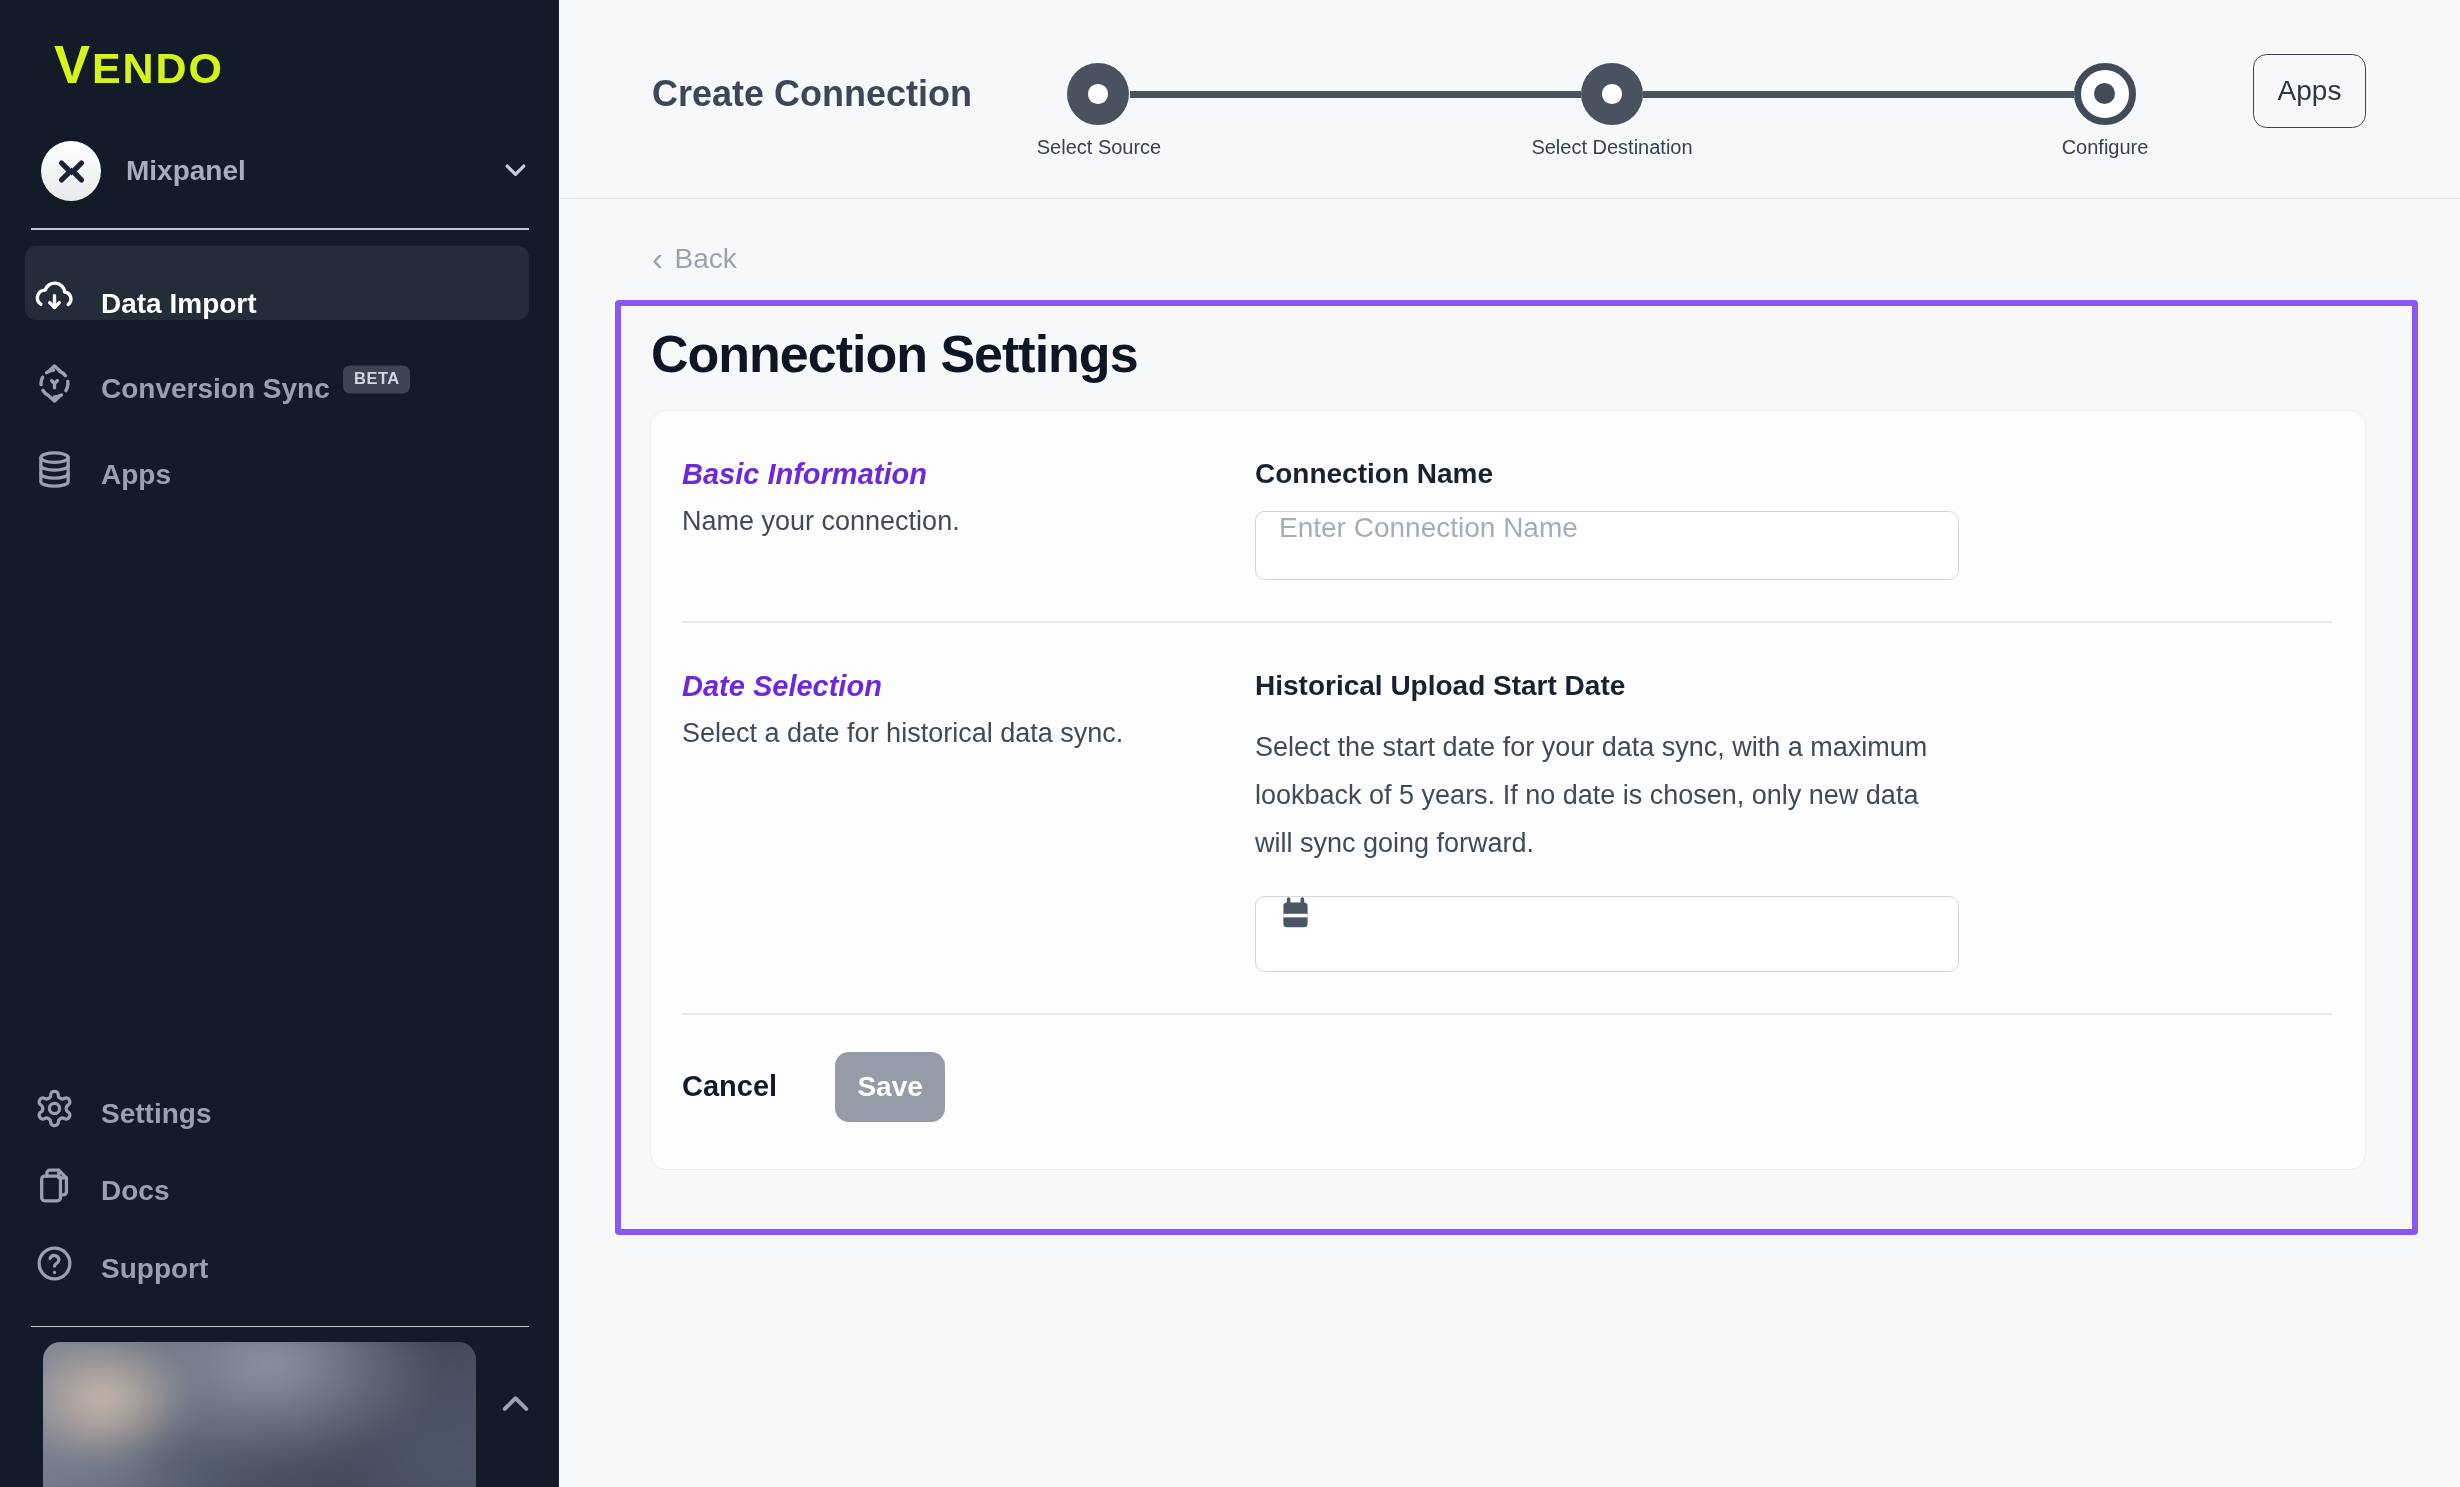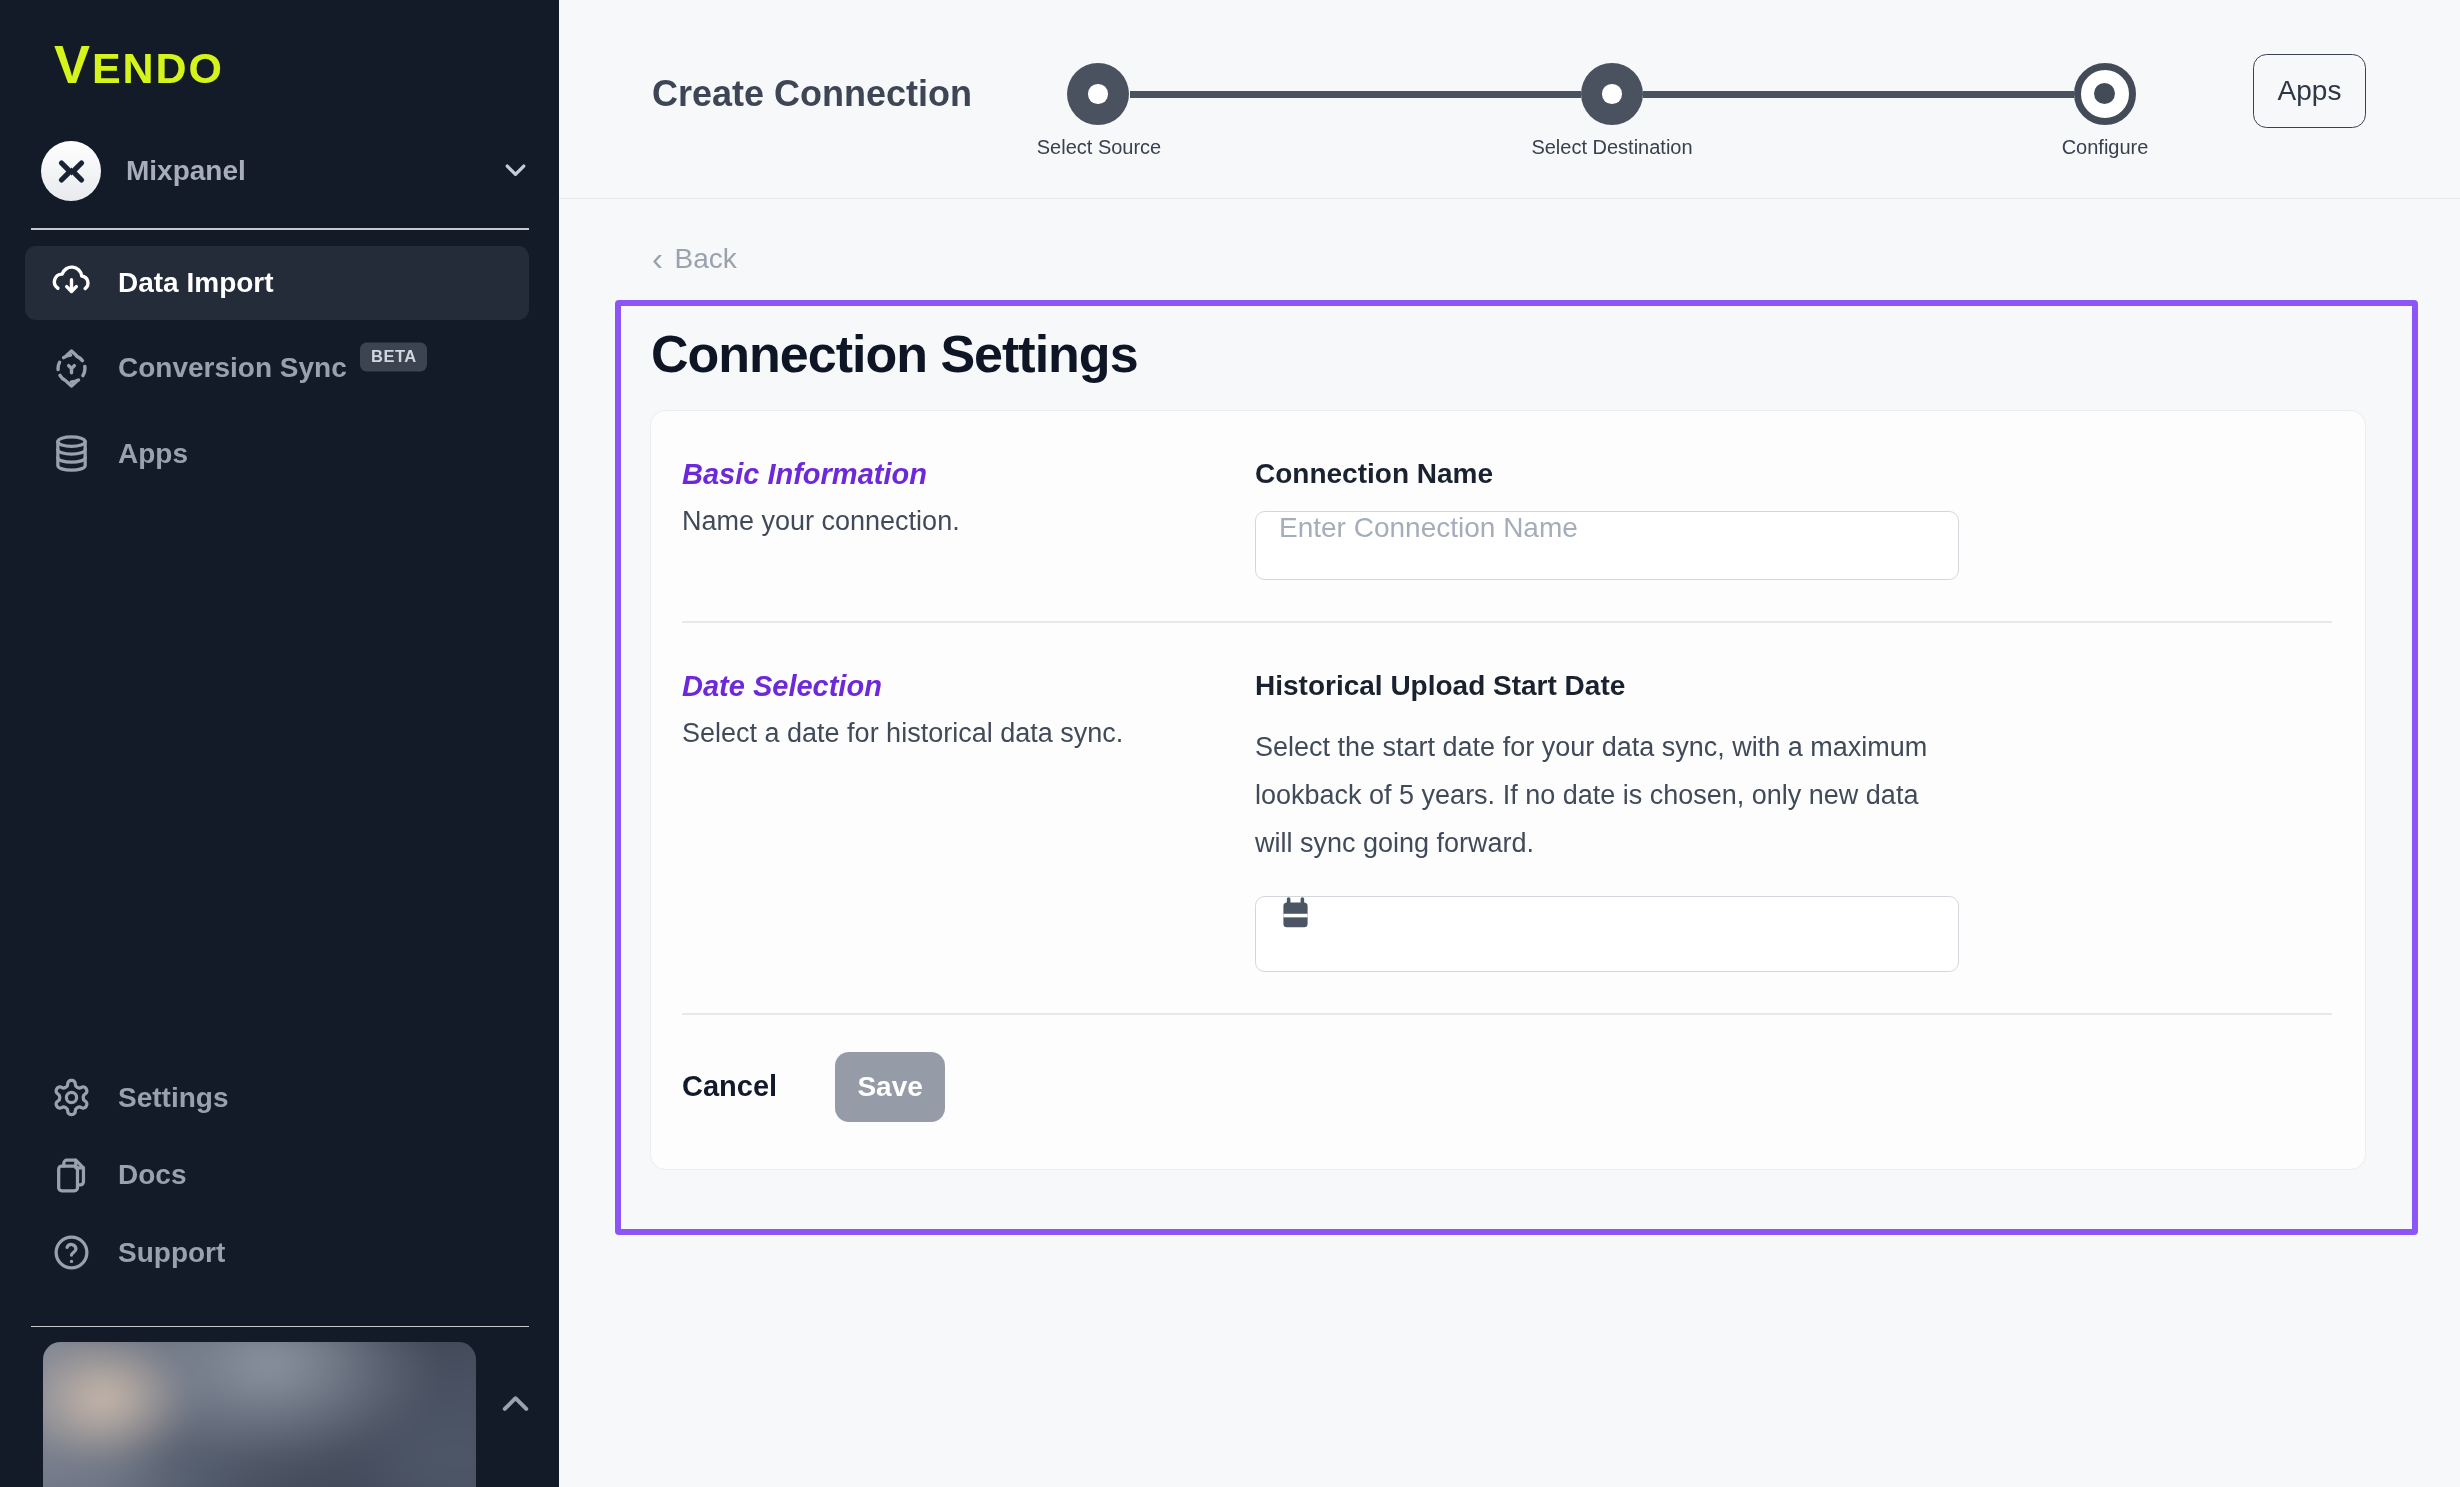--- a/index.html
+++ b/index.html
@@ -9,21 +9,21 @@
 
   
   .sidebar { width:559px; height:100%; background:#131b28; flex:0 0 559px; display:flex; flex-direction:column; position:relative; }
   .logo { margin:35px 0 0 54px; color:#d4f41c; font-size:43px; font-weight:800; letter-spacing:1.9px; line-height:1.1; }
   .logo::first-letter { font-size:54px; }
   .workspace { margin:45px 27px 0 41px; display:flex; align-items:center; height:64px; cursor:pointer; }
   .ws-avatar { width:60px; height:60px; border-radius:50%; background:linear-gradient(180deg,#ffffff 0%,#e8eaee 100%); display:flex; align-items:center; justify-content:center; flex:0 0 60px; }
   .ws-name { margin-left:25px; color:#a7aeba; font-size:28px; font-weight:600; flex:1; }
   .side-divider { height:1.9px; background:rgba(229,231,235,.85); margin:25px 30px 0 31px; }
   .nav { margin-top:15.5px; display:flex; flex-direction:column; }
-  .nav-item { display:flex; align-items:center; height:74px; margin:0 30px 11.6px 25px; padding-left:25px; border-radius:11px; color:#99a1ae; cursor:pointer; }
+  .nav-item { display:flex; align-items:flex-end; height:74px; margin:0 30px 11.6px 25px; padding-left:8px; border-radius:11px; color:#99a1ae; cursor:pointer; }
   .nav-item.active { background:#242c3a; color:#ffffff; }
   .nav-item .nav-icon { width:43px; height:43px; flex:0 0 43px; display:flex; align-items:center; justify-content:center; }
   .nav-item .nav-label { margin-left:25px; font-size:28px; font-weight:700; }
   .badge { background:#3c4452; color:#d2d7df; font-size:16.5px; font-weight:700; letter-spacing:0.5px; border-radius:6.8px; padding:4.9px 10.7px; margin-left:13.6px; transform:translateY(-11.6px); }
   .side-spacer { flex:1; }
   .footer-nav .nav-item { height:64px; margin-bottom:13.6px; }
   .user-area { display:flex; align-items:flex-start; margin:14.6px 0 0 43px; }
   .user-card { width:433px; height:146px; border-radius:17.5px 17.5px 0 0; overflow:hidden; position:relative; cursor:pointer; }
   .user-card .blur-layer { position:absolute; inset:-27px;
     background:

